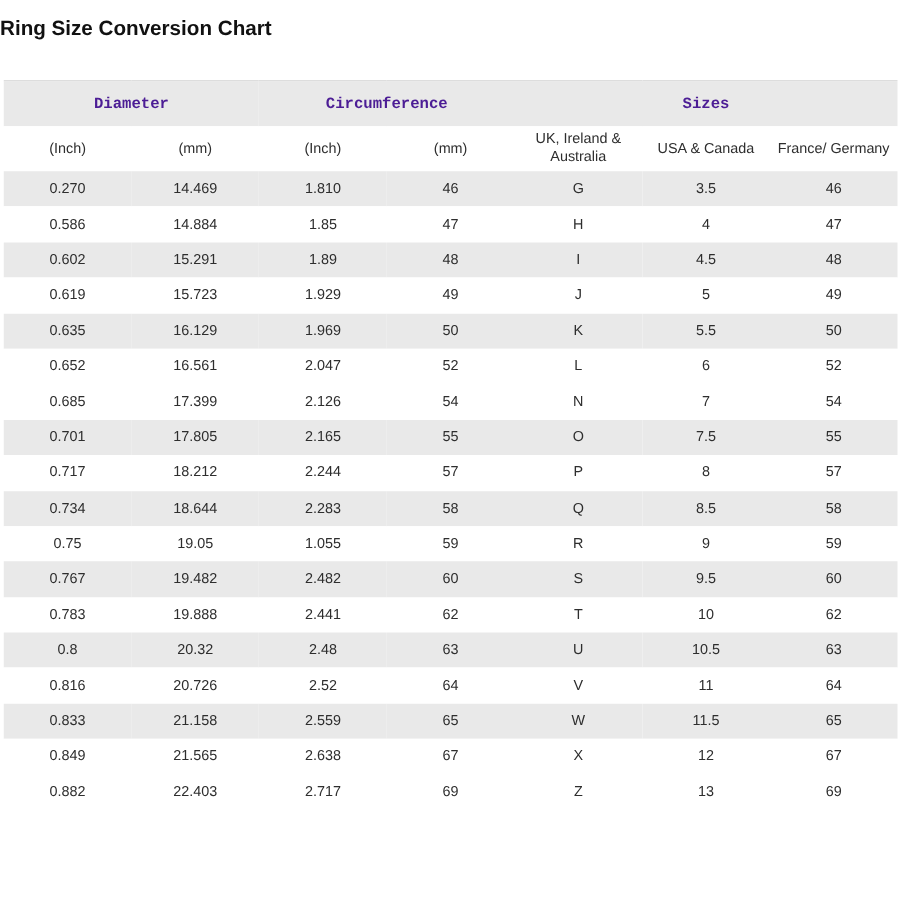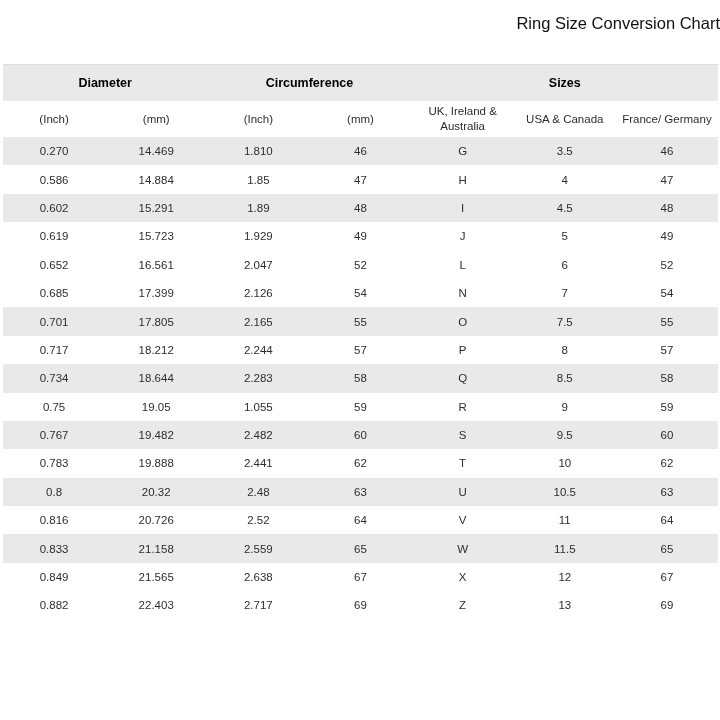--- a/index.html
+++ b/index.html
@@ -9,45 +9,46 @@
   }
   body {
     width: 720px;
     height: 720px;
     font-family: "Liberation Sans", "DejaVu Sans", sans-serif;
     color: #2e2e2e;
     overflow: hidden;
   }
   .page-title {
     margin: 13px 0 0 0;
-    text-align: right;
+    text-align: left;
     font-size: 16.5px;
     line-height: 20px;
-    font-weight: normal;
+    font-weight: bold;
     color: #111111;
   }
   table.conversion-table {
     border-collapse: collapse;
     table-layout: fixed;
     width: 715px;
     margin: 31px 2px 0 3px;
     border-top: 1px solid #dddddd;
   }
   table.conversion-table col { width: 14.2857%; }
 
   
   tr.group-header-row th {
     background: #e9e9e9;
     height: 36px;
     font-size: 12.5px;
     font-weight: bold;
-    color: #000000;
+    color: #4c1d95;
     text-align: center;
     vertical-align: middle;
     padding: 0 2px;
+    font-family: Liberation Mono, monospace;
   }
   
   tr.column-header-row th {
     background: #ffffff;
     height: 36px;
     font-size: 11.5px;
     font-weight: normal;
     color: #2e2e2e;
     text-align: center;
     vertical-align: middle;
@@ -131,20 +132,29 @@
         </tr>
         <tr>
           <td>0.619</td>
           <td>15.723</td>
           <td>1.929</td>
           <td>49</td>
           <td>J</td>
           <td>5</td>
           <td>49</td>
         </tr>
+        <tr class="stripe">
+          <td>0.635</td>
+          <td>16.129</td>
+          <td>1.969</td>
+          <td>50</td>
+          <td>K</td>
+          <td>5.5</td>
+          <td>50</td>
+        </tr>
         <tr>
           <td>0.652</td>
           <td>16.561</td>
           <td>2.047</td>
           <td>52</td>
           <td>L</td>
           <td>6</td>
           <td>52</td>
         </tr>
         <tr>

